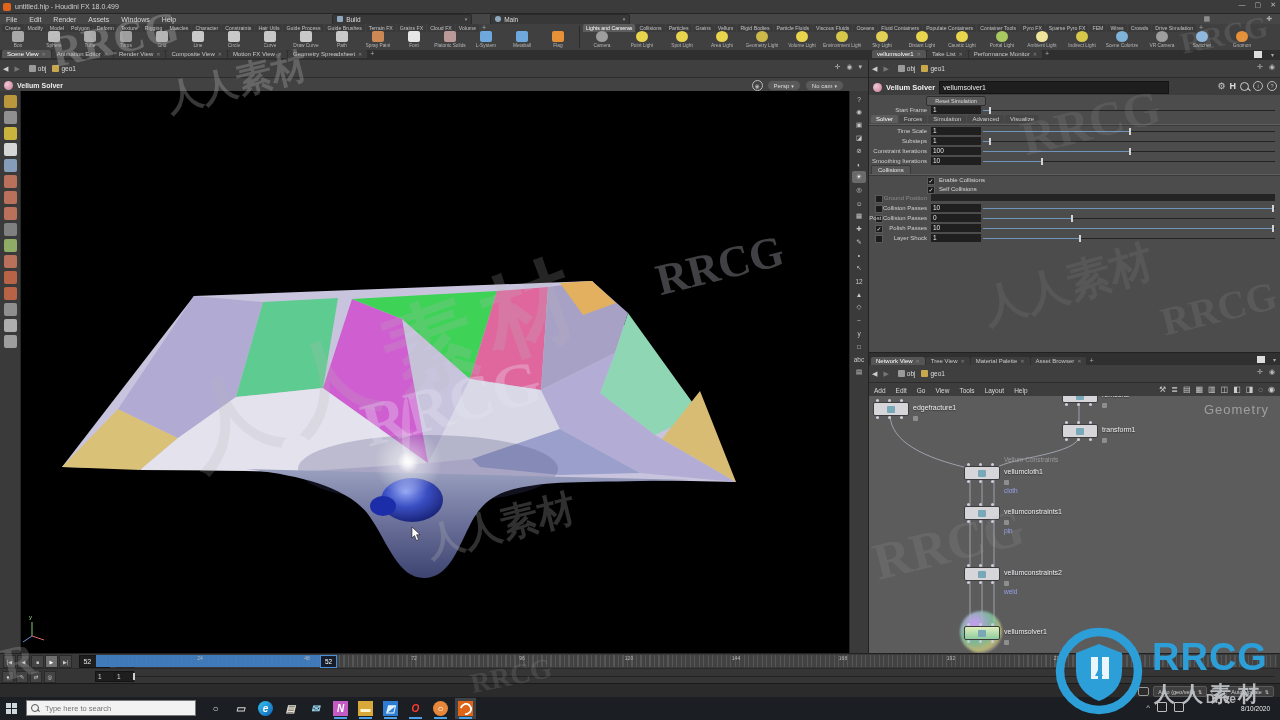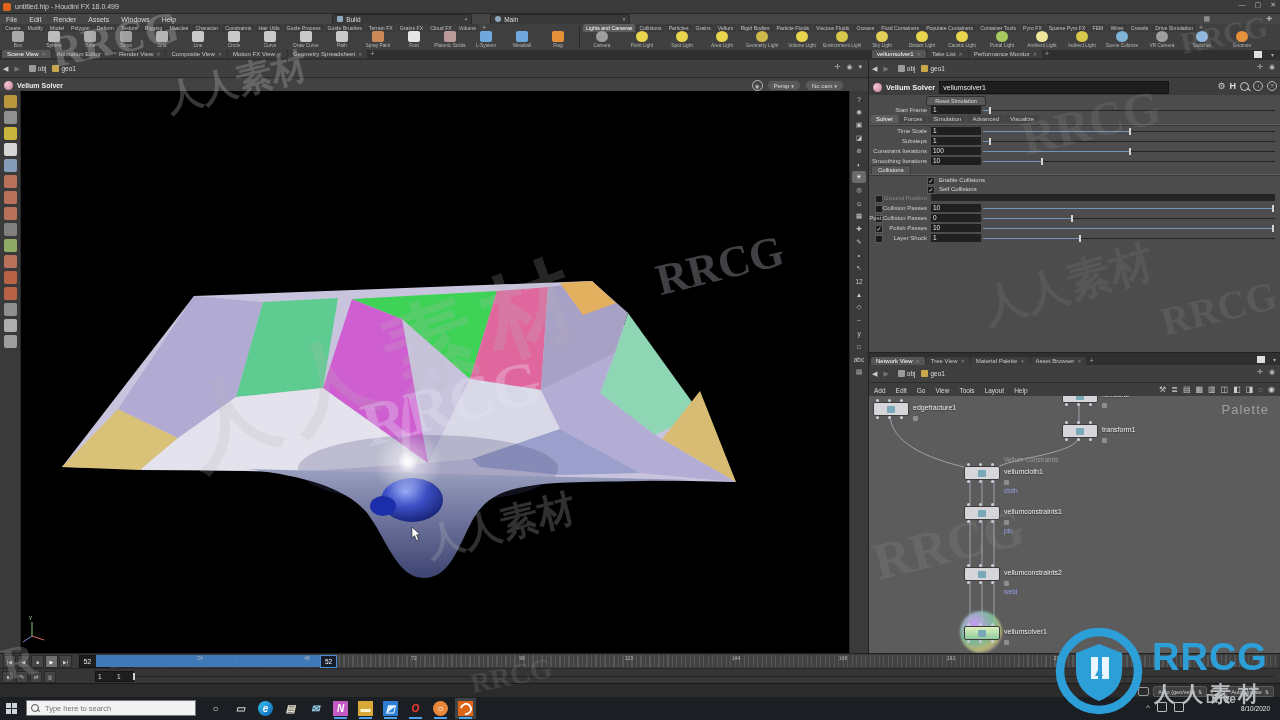--- a/index.html
+++ b/index.html
@@ -885,21 +885,21 @@
           <div class="nhalo"></div>
           <div class="nbox">
             <span class="nicon"></span>
           </div>
           <div class="ntypelab"></div>
           <div class="nname">vellumsolver1</div>
           <div class="nbadge"></div>
           <div class="ntag"></div>
         </div>
 
-      <div class="nctx">Palette</div>
+      <div class="nctx">Geometry</div>
     </div>
   </div>
 </div>
 
 <div class="playbar">
   <span style="margin-left:2px">
     <span class="tbtn">|◀</span><span class="tbtn">◀</span><span class="tbtn">■</span><span class="tbtn hl">▶</span><span class="tbtn">▶|</span>
   </span>
   <span class="fbox">52</span>
   <span class="tbtn" style="width:7px">◀</span><span class="tbtn" style="width:7px">▶</span>

